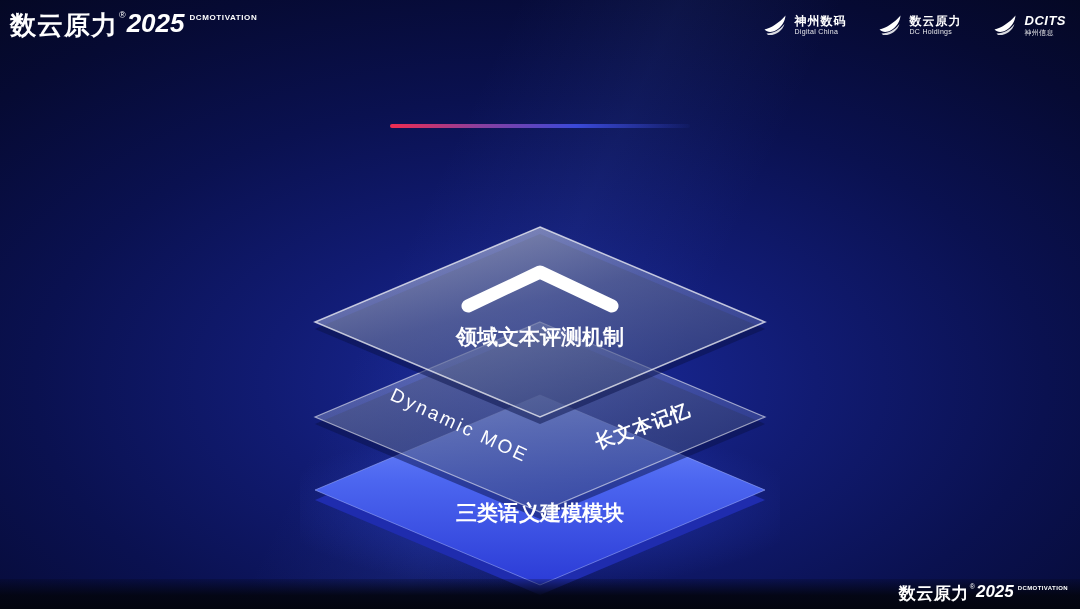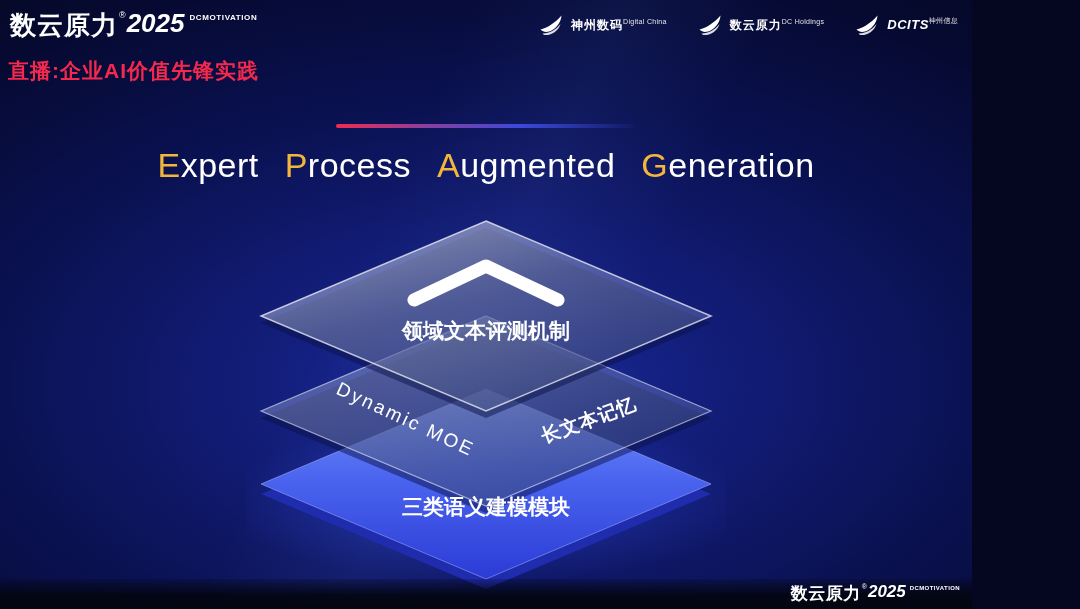--- a/index.html
+++ b/index.html
@@ -1,38 +1,38 @@
 <!DOCTYPE html>
 <html><head>
 <meta charset="utf-8">
 <style>
   html,body { margin:0; padding:0; background:#04071f; }
   .slide {
-    position:relative; width:972px; height:609px; overflow:hidden;
+    position:relative; width:1080px; height:609px; overflow:hidden;
     font-family:"Liberation Sans","DejaVu Sans",sans-serif;
     background:
       radial-gradient(ellipse 920px 520px at 50% 63%, #1b2b9e 0%, #111b72 30%, #0a1150 55%, #060a33 80%, #04071f 100%);
   }
   .beam {
     position:absolute; inset:0; pointer-events:none;
     background:linear-gradient(115deg, transparent 38%, rgba(100,140,255,0.07) 50%, transparent 62%);
   }
 
   
   .brand { position:absolute; top:8px; left:10px; display:flex; align-items:flex-start; color:#fff; }
   .brand .b-name { font-size:26px; font-weight:bold; letter-spacing:1px; }
   .brand .b-reg  { font-size:9px; margin:2px 1px 0 1px; }
   .brand .b-year { font-size:26px; font-weight:bold; font-style:italic; }
   .b-sub { display:flex; flex-direction:row; margin:5px 0 0 5px; font-size:8px; letter-spacing:0.6px; line-height:1.15; font-weight:bold; }
 
   
   .partners { position:absolute; top:12px; right:14px; display:flex; gap:30px; align-items:center; color:#fff; }
   .partner { display:flex; gap:7px; align-items:center; }
   .p-icon svg { display:block; }
-  .p-text { display:flex; flex-direction:row; line-height:1.2; }
+  .p-text { display:flex; flex-direction:column; line-height:1.2; }
   .p-name { font-size:12px; font-weight:bold; letter-spacing:1px; }
   .p-sub  { font-size:7px; opacity:0.9; letter-spacing:0.3px; }
   .partner.dcits .p-name { font-style:italic; font-size:13px; letter-spacing:0.5px; }
 
   .live {
     position:absolute; top:57px; left:8px;
     font-size:21px; font-weight:bold; color:#f5294e; letter-spacing:1px;
   }
   .slide-title {
     position:absolute; top:55px; left:0; width:100%; margin:0;
@@ -43,21 +43,21 @@
     width:300px; height:4px; border-radius:2px;
     background:linear-gradient(90deg,#ef2c50 0%, #8a3f9e 30%, #3a49d8 62%, rgba(40,70,200,0.05) 100%);
   }
   .main-title {
     position:absolute; top:146px; left:0; width:100%; margin:0;
     text-align:center; color:#fff; font-size:34px; font-weight:500; letter-spacing:0.5px;
   }
   .word { display:inline-block; margin:0 8px; }
   .word::first-letter { color:#f3b63c; }
 
-  .stack { position:absolute; top:216px; left:50%; transform:translateX(-50%); width:480px; height:375px;text-align:center; }
+  .stack { position:absolute; top:222px; left:50%; transform:translateX(-50%); width:480px; height:375px;text-align:center; }
   .stack svg text { font-family:"Liberation Sans","DejaVu Sans",sans-serif; fill:#ffffff; }
   .lbl-big { font-size:21px; font-weight:bold; }
   .lbl-mid { font-size:19px; letter-spacing:2.5px; }
   .lbl-mid-b { font-size:19px; font-weight:bold; letter-spacing:1px; }
 
   .footer-bar {
     position:absolute; bottom:0; left:0; width:100%; height:30px;
     background:linear-gradient(180deg, rgba(3,5,18,0.2) 0%, rgba(3,5,16,0.92) 55%, #03050f 100%);
   }
   .footer-brand { position:absolute; right:12px; bottom:4px; display:flex; align-items:flex-start; color:#fff; }
@@ -114,29 +114,22 @@
           <path d="M4.5 21.5 C11 21.6 18 18 22.5 12 C20.5 19 13.5 23.8 6 23 Z" fill="#fff" opacity="0.85"></path>
         </svg>
       </span>
       <span class="p-text">
         <span class="p-name">DCITS</span>
         <span class="p-sub">神州信息</span>
       </span>
     </div>
   </div>
 
-  <div class="live">直播:企业AI价值先锋实践</div>
   <div class="divider"></div>
 
-  <h2 class="main-title">
-    <span class="word">Expert</span>
-    <span class="word">Process</span>
-    <span class="word">Augmented</span>
-    <span class="word">Generation</span>
-  </h2>
 
   <div class="stack">
     <svg viewBox="0 0 480 375" width="480" height="375" aria-hidden="false">
       <defs>
         <radialGradient id="glowG" cx="0.5" cy="0.5" r="0.5">
           <stop offset="0" stop-color="#3d5bff" stop-opacity="0.35"></stop>
           <stop offset="1" stop-color="#3d5bff" stop-opacity="0"></stop>
         </radialGradient>
         <linearGradient id="blueG" x1="0" y1="0" x2="0" y2="1">
           <stop offset="0" stop-color="#7d97ff"></stop>

